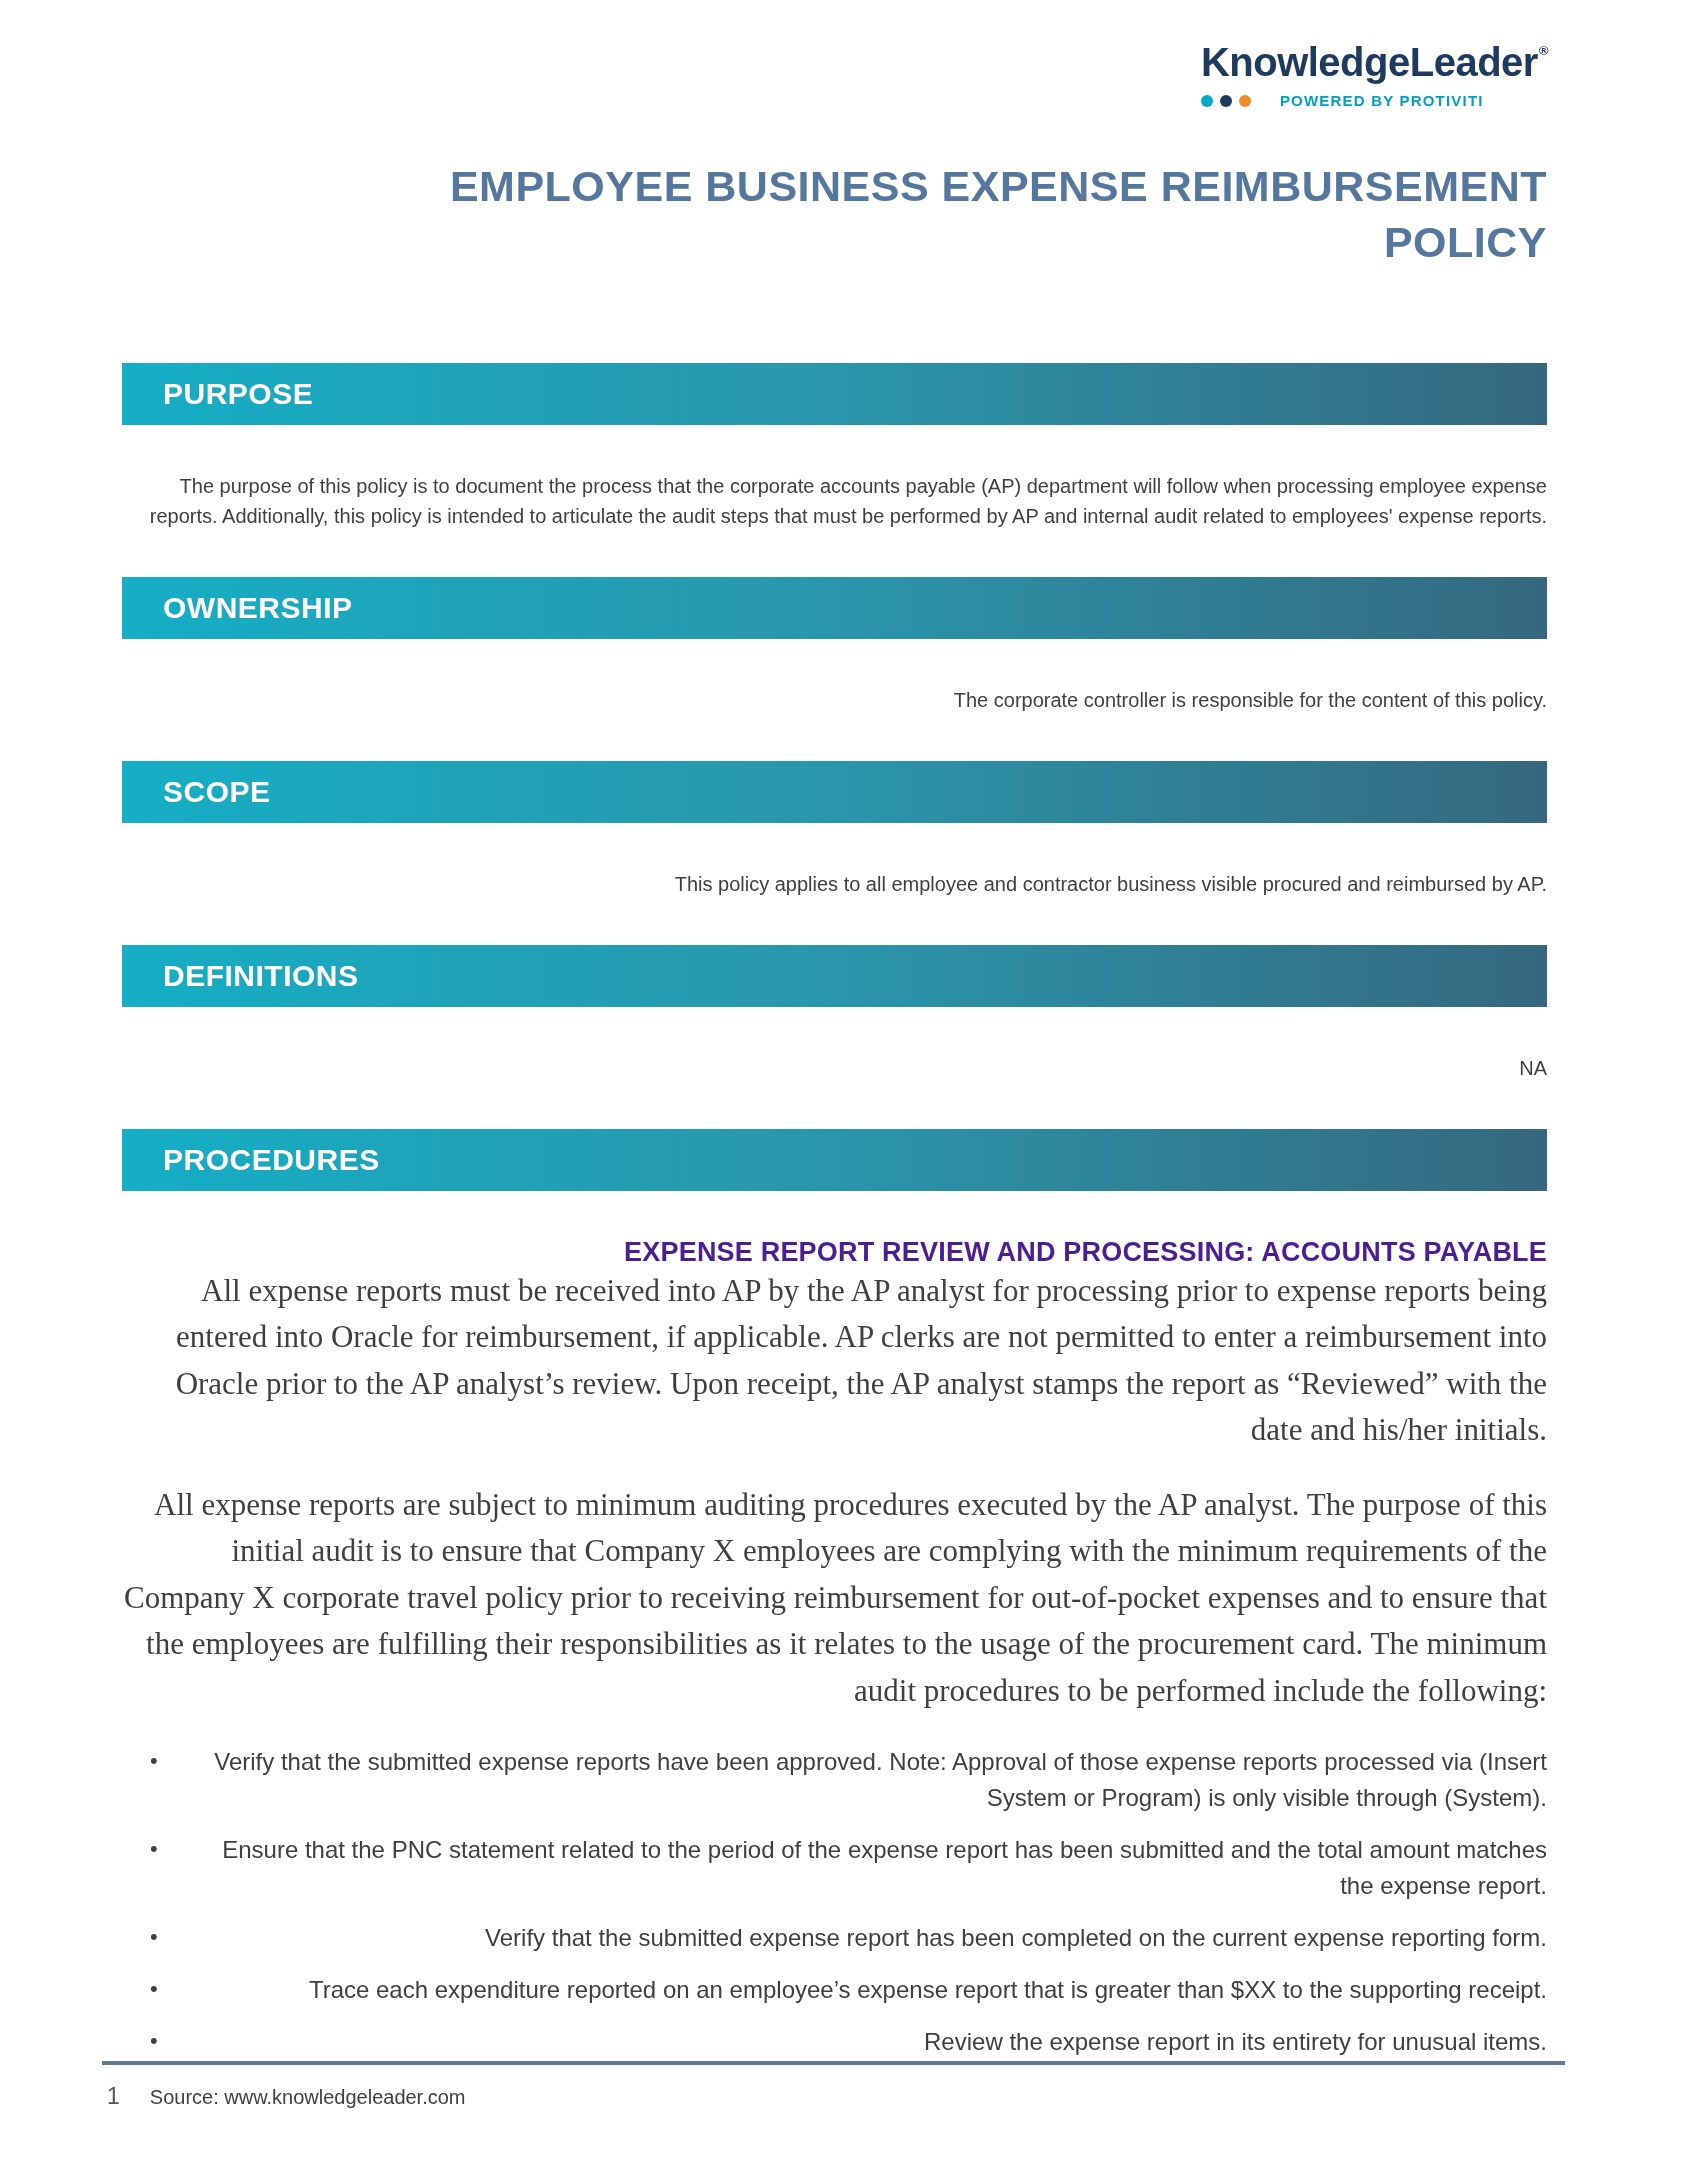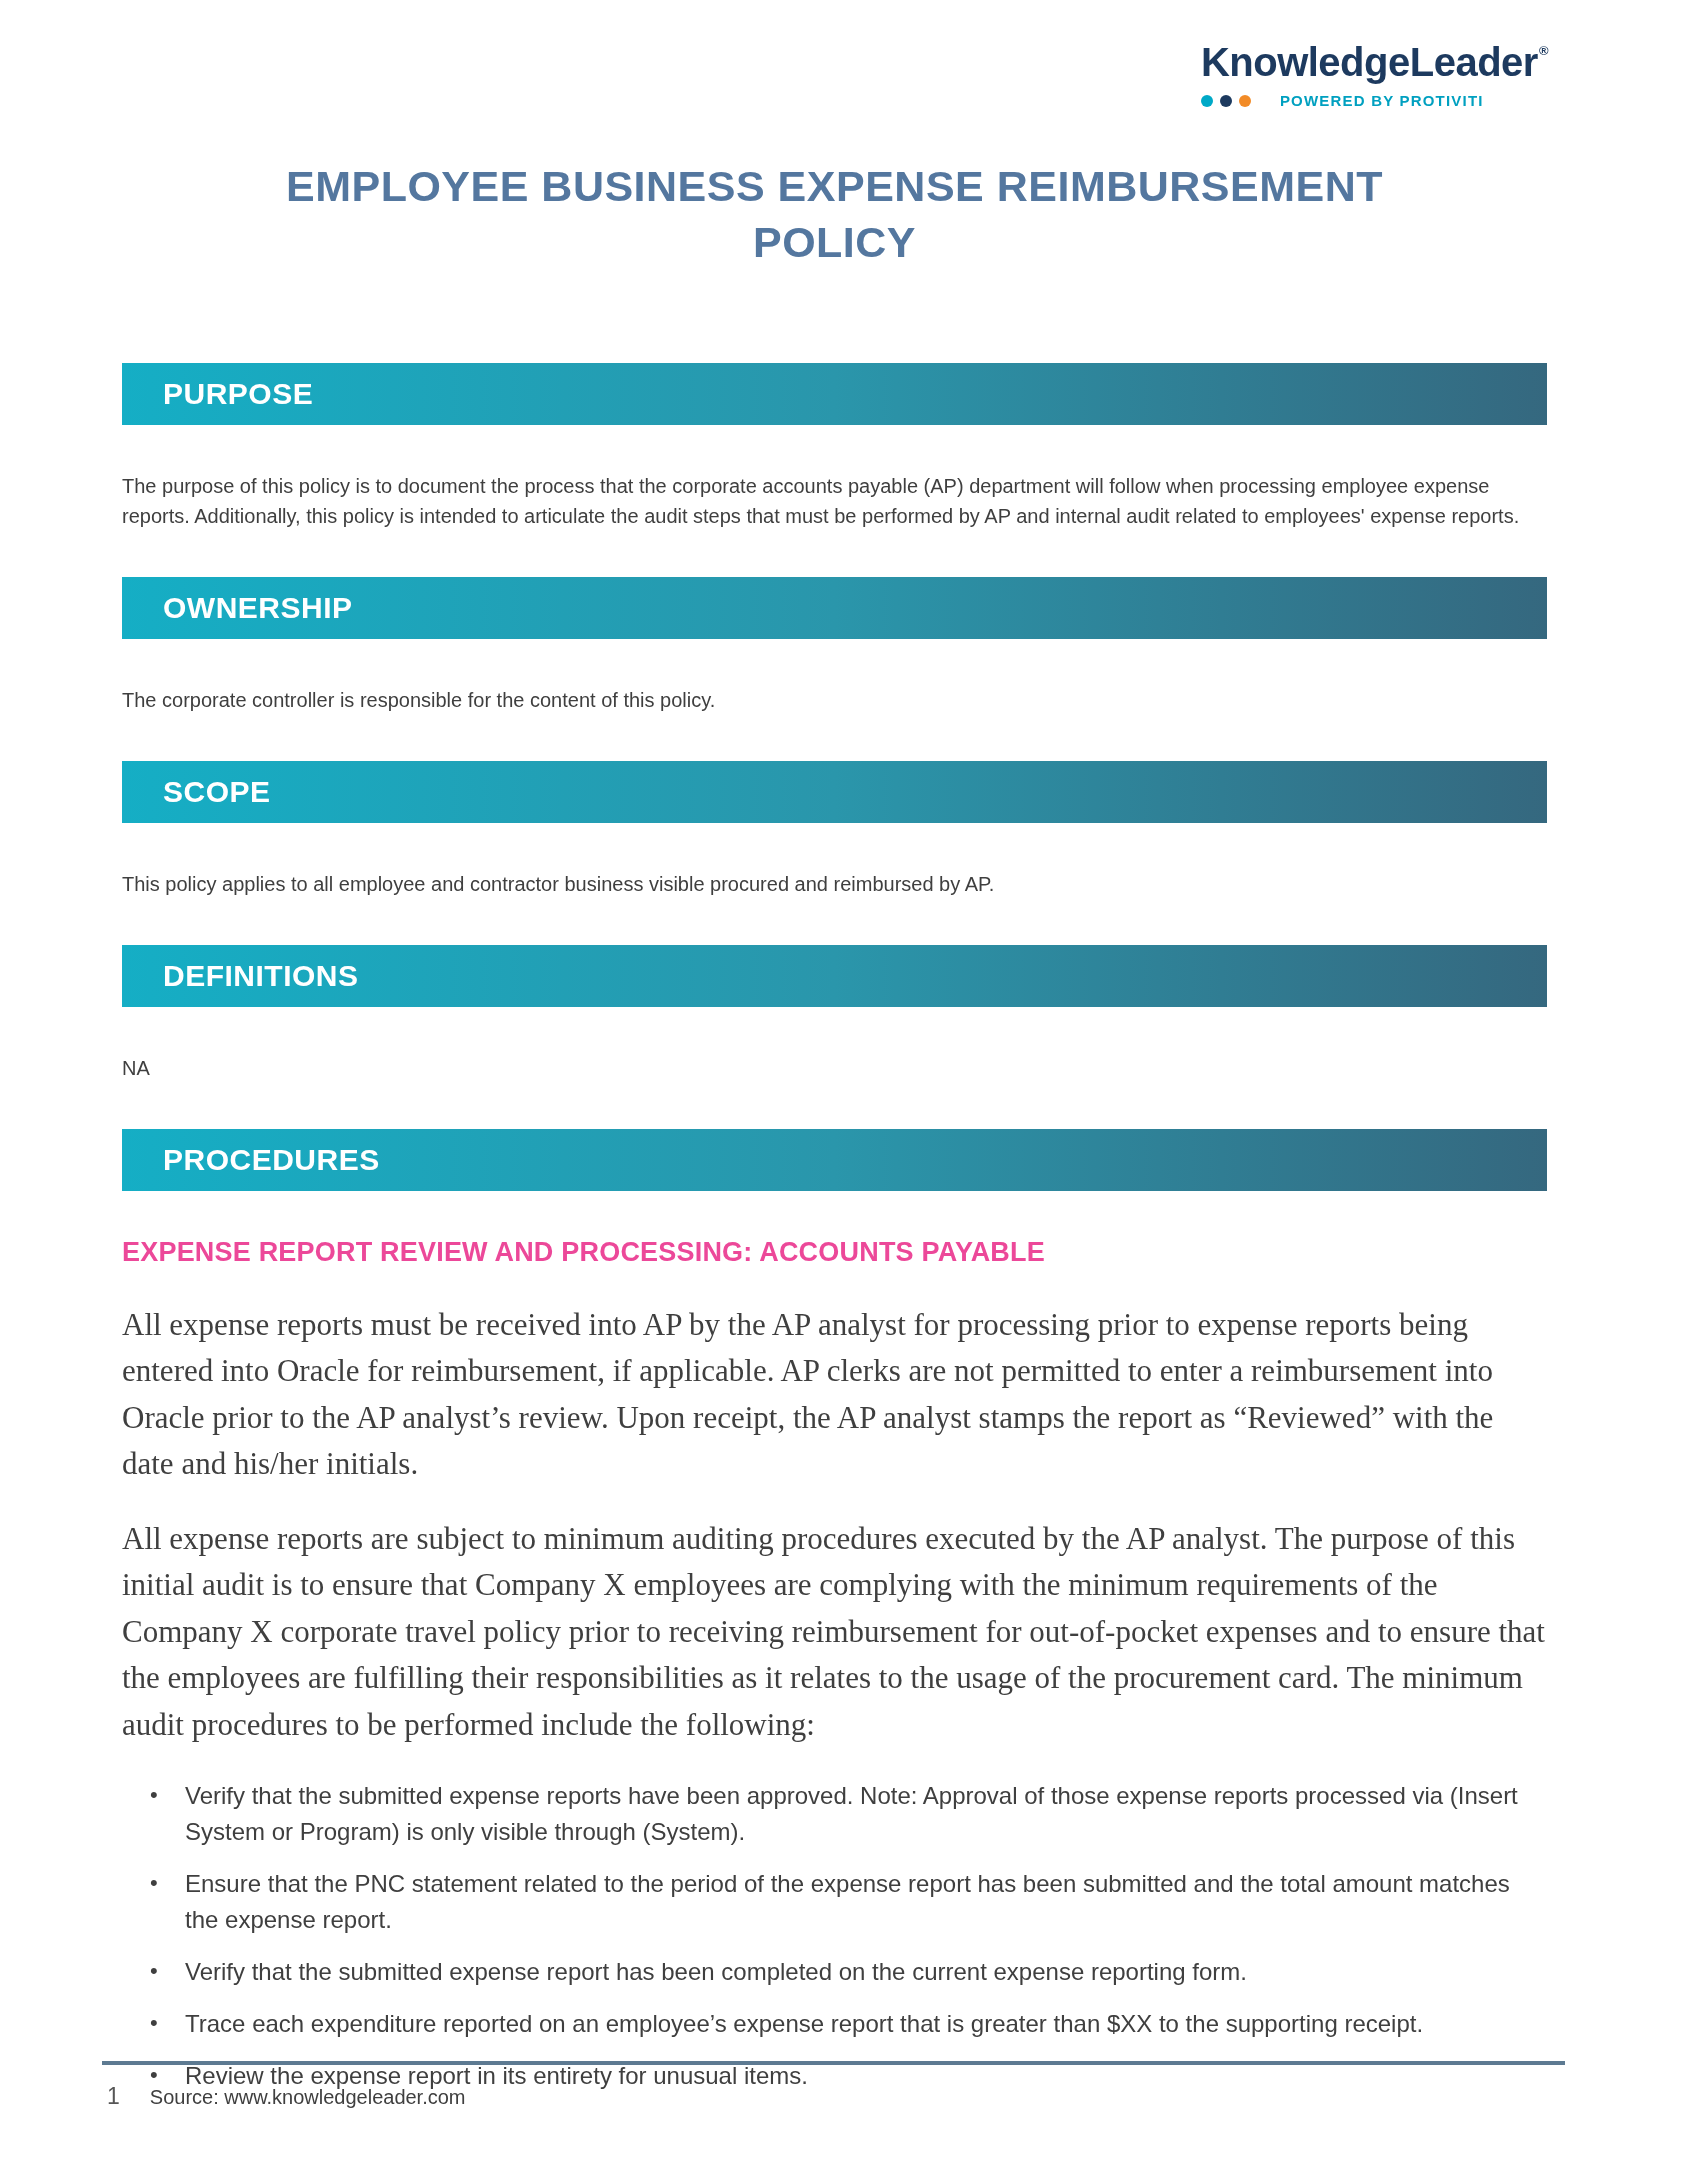--- a/index.html
+++ b/index.html
@@ -1,15 +1,15 @@
 <!DOCTYPE html>
 <html><head>
 <meta charset="utf-8">
 <style>
-  * { margin: 0; padding: 0; box-sizing: border-box; }
+  * { margin: 0; padding: 0; box-sizing: border-box; text-align: right; }
   html, body { background: #ffffff; }
   body {
     width: 1700px; height: 2167px;
     font-family: "Liberation Sans", "DejaVu Sans", sans-serif;
     color: #3f3f3f;
   }
   .page {
     position: relative;
     width: 1700px; height: 2167px;
     background: #ffffff;
@@ -55,23 +55,22 @@
   .banner .banner-label {
     color: #ffffff; font-size: 30px; font-weight: bold; letter-spacing: 0.5px;
   }
 
   
   .body-text {
     font-size: 20px; line-height: 1.5; color: #3f3f3f;
     margin-bottom: 46px;
   }
   .subheading {
-    font-size: 27px; font-weight: bold; color: #ec4899;
+    font-size: 27px; font-weight: bold; color: #4c1d95;
     letter-spacing: 0.2px;
-    margin-bottom: 34px;
   }
   .para { font-size: 31px; line-height: 1.5; color: #3f3f3f; margin-bottom: 28px; font-family: Liberation Serif, serif; }
 
   ul.bullets { list-style: none; margin-top: 30px; }
   ul.bullets li {
     position: relative;
     font-size: 24px; line-height: 1.5; color: #3f3f3f;
     padding-left: 63px;
     margin-bottom: 16px;
   }

